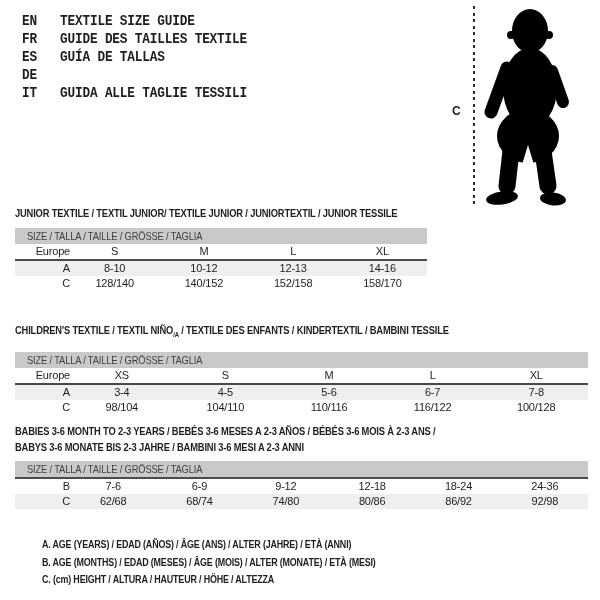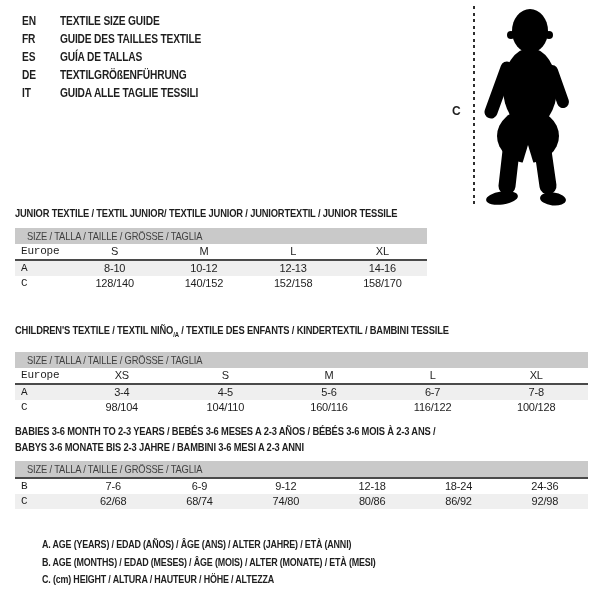--- a/index.html
+++ b/index.html
@@ -5,21 +5,21 @@
   html,body { margin:0; padding:0; background:#fff; }
   #canvas {
     position:relative; width:600px; height:600px; background:#fff;
     font-family:"Liberation Sans", sans-serif; color:var(--text,#1e1e1e);
     letter-spacing:-0.2px; overflow:hidden;
   }
   .cond { display:inline-block; transform:scaleX(0.85); transform-origin:0 50%; white-space:nowrap; }
 
   
   .lang-block { position:absolute; left:22px; top:12px; }
-  .lang-row { display:flex; height:18px; align-items:center; font-weight:bold; font-size:12px; }
+  .lang-row { display:flex; height:18px; align-items:center; font-weight:bold; font-size:15px;font-family:Liberation Mono, monospace; }
   .lang-code { width:38px; flex:0 0 38px; }
 
   
   .fig-line { position:absolute; left:473px; top:6px; width:2px; height:202px;
     background:repeating-linear-gradient(to bottom,#2e2e2e 0 3px,transparent 3px 6.5px); }
   .fig-label { position:absolute; left:452px; top:104px; font-weight:bold; font-size:12px; }
   .baby-svg { position:absolute; left:476px; top:4px; }
 
   
   .tbl { position:absolute; }
@@ -29,21 +29,21 @@
   .tbl-title { font-weight:bold; font-size:11px; line-height:16px; }
   .t1 .tbl-title { margin-bottom:7px; }
   .t2 .tbl-title { margin-bottom:9px; }
   .t3 .tbl-title { margin-bottom:6px; }
   .sub { font-size:7px; vertical-align:sub; }
   .hdr-bar { height:16px; line-height:16px; background:var(--header_bg,#c9c9c9);
     color:var(--header_text,#3f3f3f); font-size:11px; padding-left:12px; box-sizing:border-box; }
   .divider { height:2px; background:var(--divider,#4a4a4a); }
   .grid-row { display:grid; height:15px; line-height:15px; font-size:11px; }
   .grid-row.shaded { background:var(--row_shade,#efefef); }
-  .cell-label { text-align:left; padding-left:6px;font-family:Liberation Mono, monospace; }
+  .cell-label { text-align:right; padding-left:6px; }
   .cell-val { text-align:center; }
 
   
   .legend-block { position:absolute; left:22px; top:536px; }
   .legend-line { height:17.5px; line-height:17.5px; font-weight:bold; font-size:10.5px;margin-left:20px; }
 </style>
 </head>
 <body>
 
 <div id="canvas" style="--header_bg: #c9c9c9; --row_shade: #efefef; --divider: #4a4a4a; --text: #1e1e1e; --header_text: #3f3f3f;">
@@ -56,21 +56,20 @@
       <div class="lang-row">
         <span class="lang-code"><span class="cond">FR</span></span>
         <span class="lang-label"><span class="cond">GUIDE DES TAILLES TEXTILE</span></span>
       </div>
       <div class="lang-row">
         <span class="lang-code"><span class="cond">ES</span></span>
         <span class="lang-label"><span class="cond">GUÍA DE TALLAS</span></span>
       </div>
       <div class="lang-row">
         <span class="lang-code"><span class="cond">DE</span></span>
-        <span class="lang-label"><span class="cond">TEXTILGRÖßENFÜHRUNG</span></span>
       </div>
       <div class="lang-row">
         <span class="lang-code"><span class="cond">IT</span></span>
         <span class="lang-label"><span class="cond">GUIDA ALLE TAGLIE TESSILI</span></span>
       </div>
     </div>
 
   <div class="fig-line"></div>
   <div class="fig-label">C</div>
   <svg class="baby-svg" width="116" height="206" viewBox="0 0 116 206" aria-hidden="true">
@@ -137,21 +136,21 @@
         <div class="cell-val">3-4</div>
         <div class="cell-val">4-5</div>
         <div class="cell-val">5-6</div>
         <div class="cell-val">6-7</div>
         <div class="cell-val">7-8</div>
       </div>
       <div class="grid-row" style="grid-template-columns: 55px repeat(5, 1fr);">
         <div class="cell-label">C</div>
         <div class="cell-val">98/104</div>
         <div class="cell-val">104/110</div>
-        <div class="cell-val">160/116</div>
+        <div class="cell-val">110/116</div>
         <div class="cell-val">116/122</div>
         <div class="cell-val">100/128</div>
       </div>
     </div>
   <div class="tbl t3">
       <div class="tbl-title">
         <div class="ttl-line"><span class="cond"><span>BABIES 3-6 MONTH TO 2-3 YEARS / BEBÉS 3-6 MESES A 2-3 AÑOS / BÉBÉS 3-6 MOIS À 2-3 ANS /</span></span></div>
         <div class="ttl-line"><span class="cond"><span>BABYS 3-6 MONATE BIS 2-3 JAHRE / BAMBINI 3-6 MESI A 2-3 ANNI</span></span></div>
       </div>
       <div class="hdr-bar"><span class="cond">SIZE / TALLA / TAILLE / GRÖSSE / TAGLIA</span></div>

